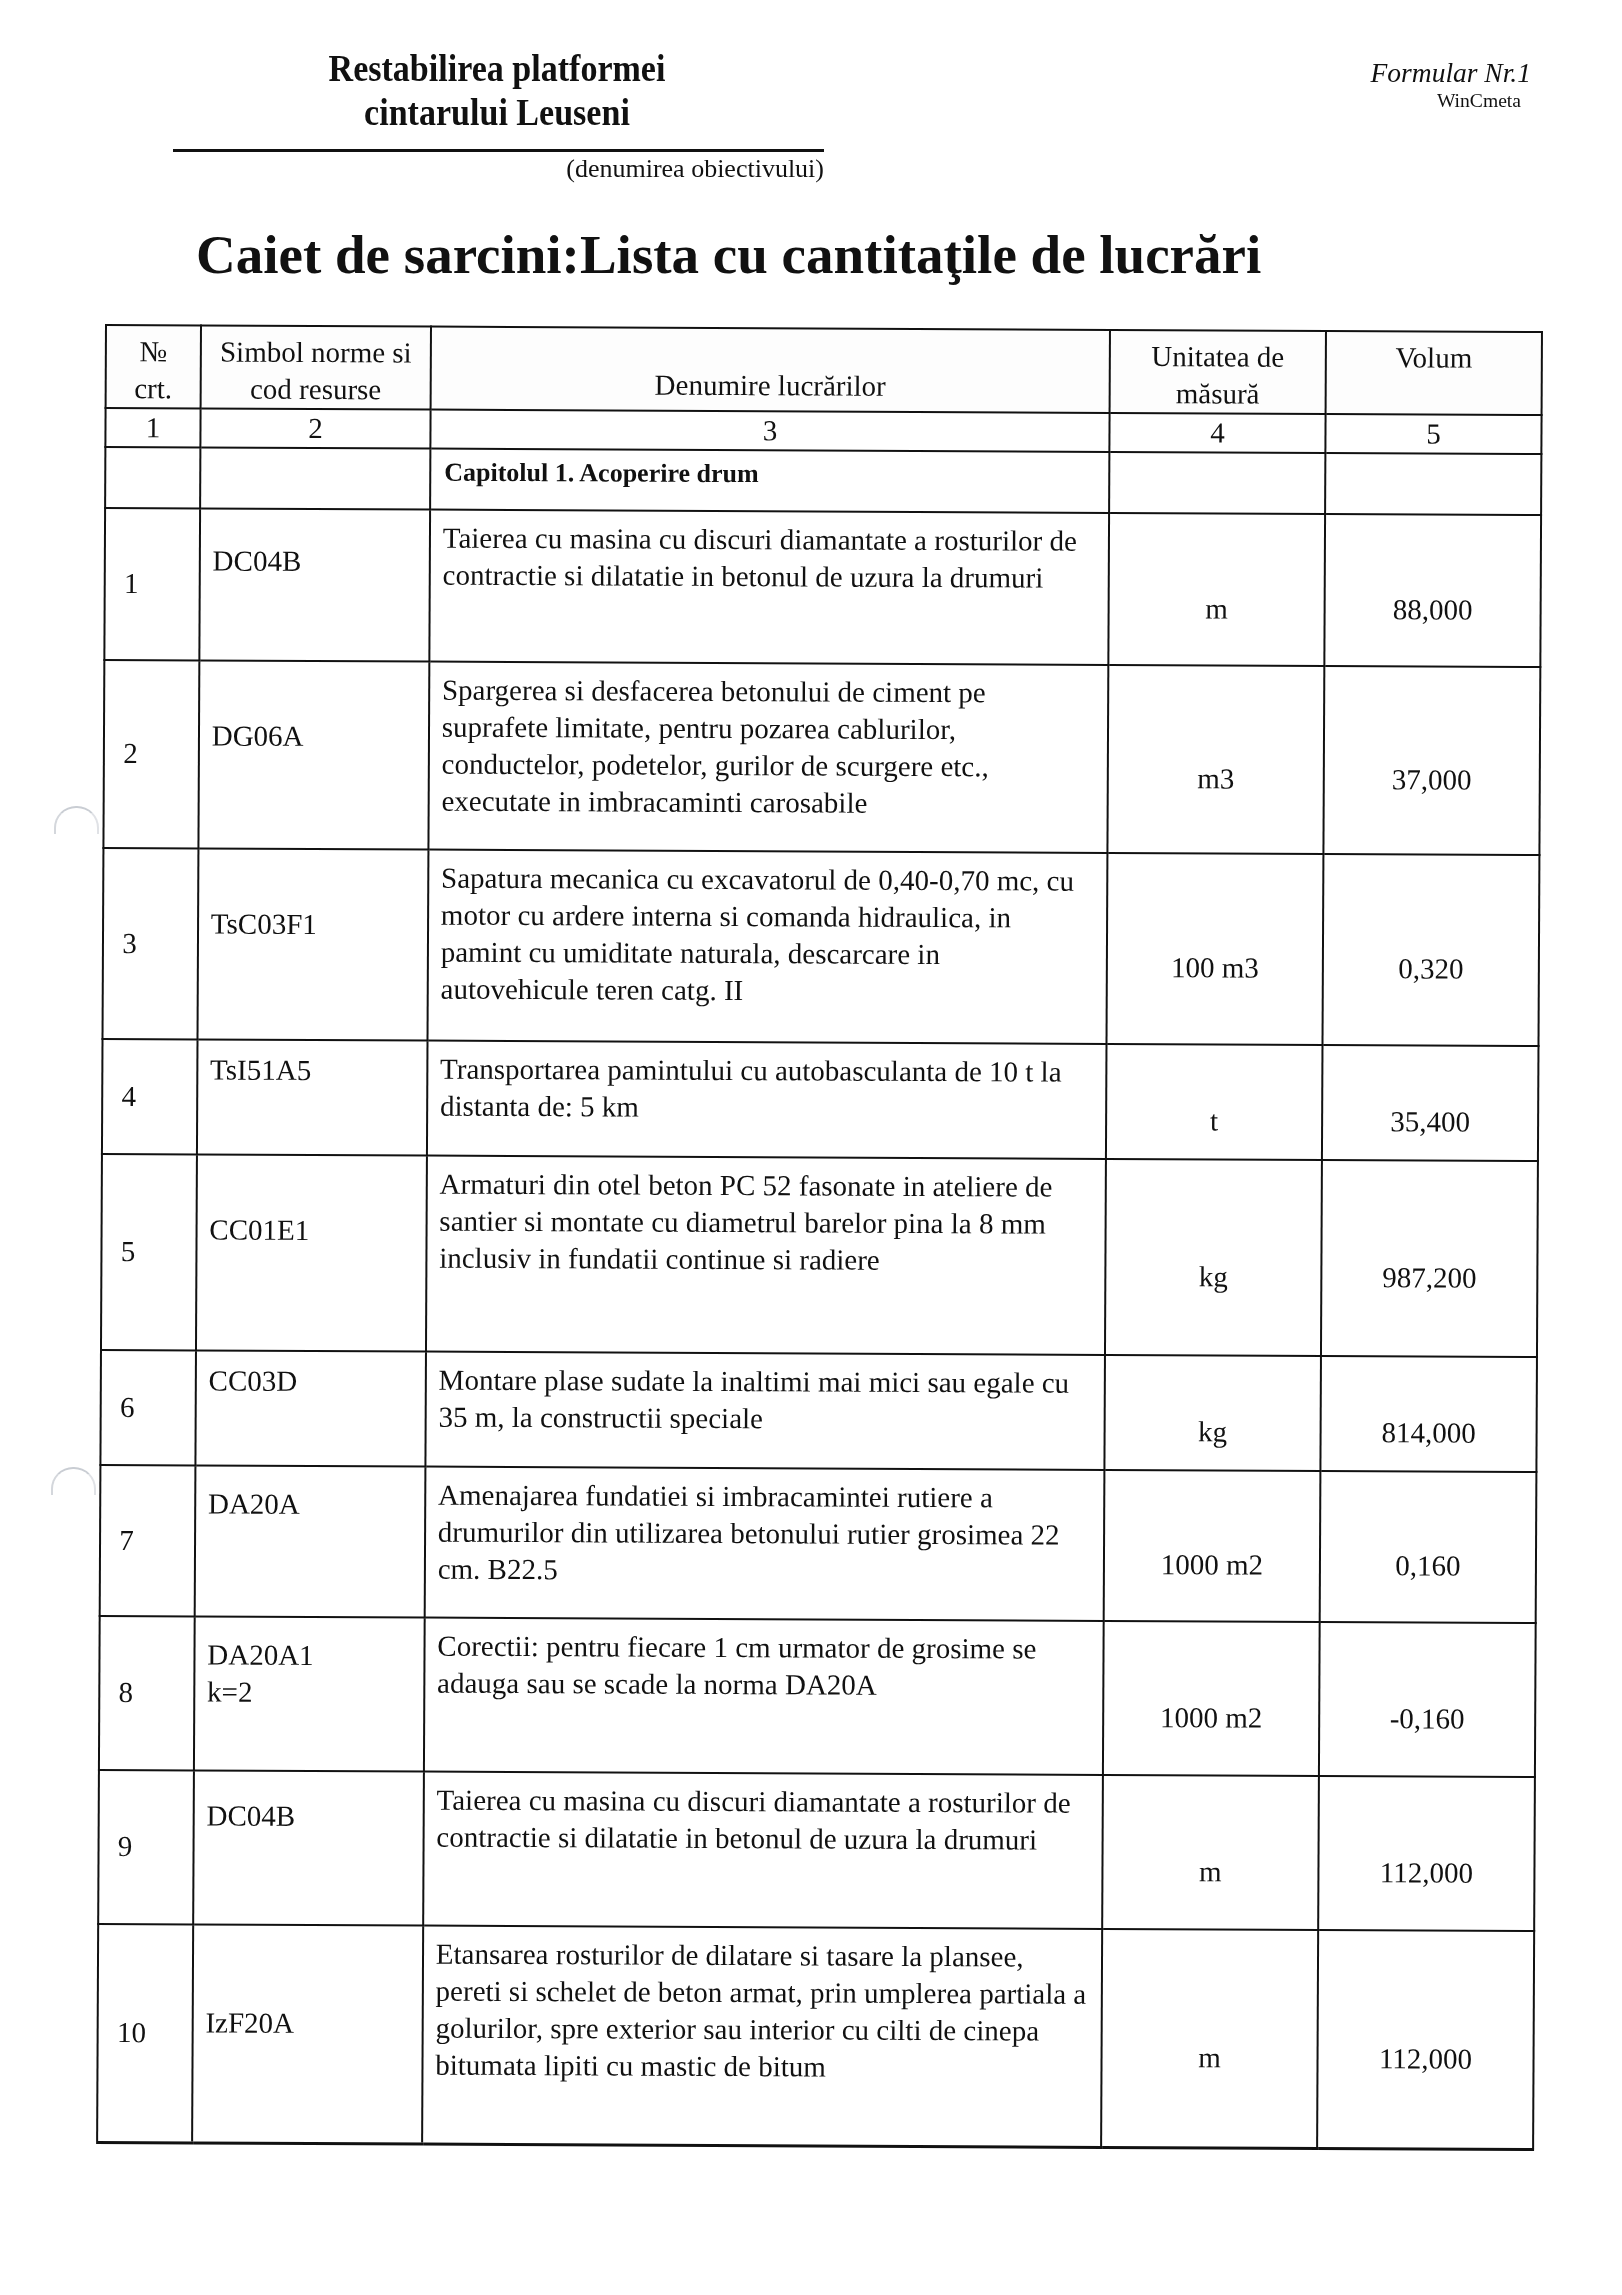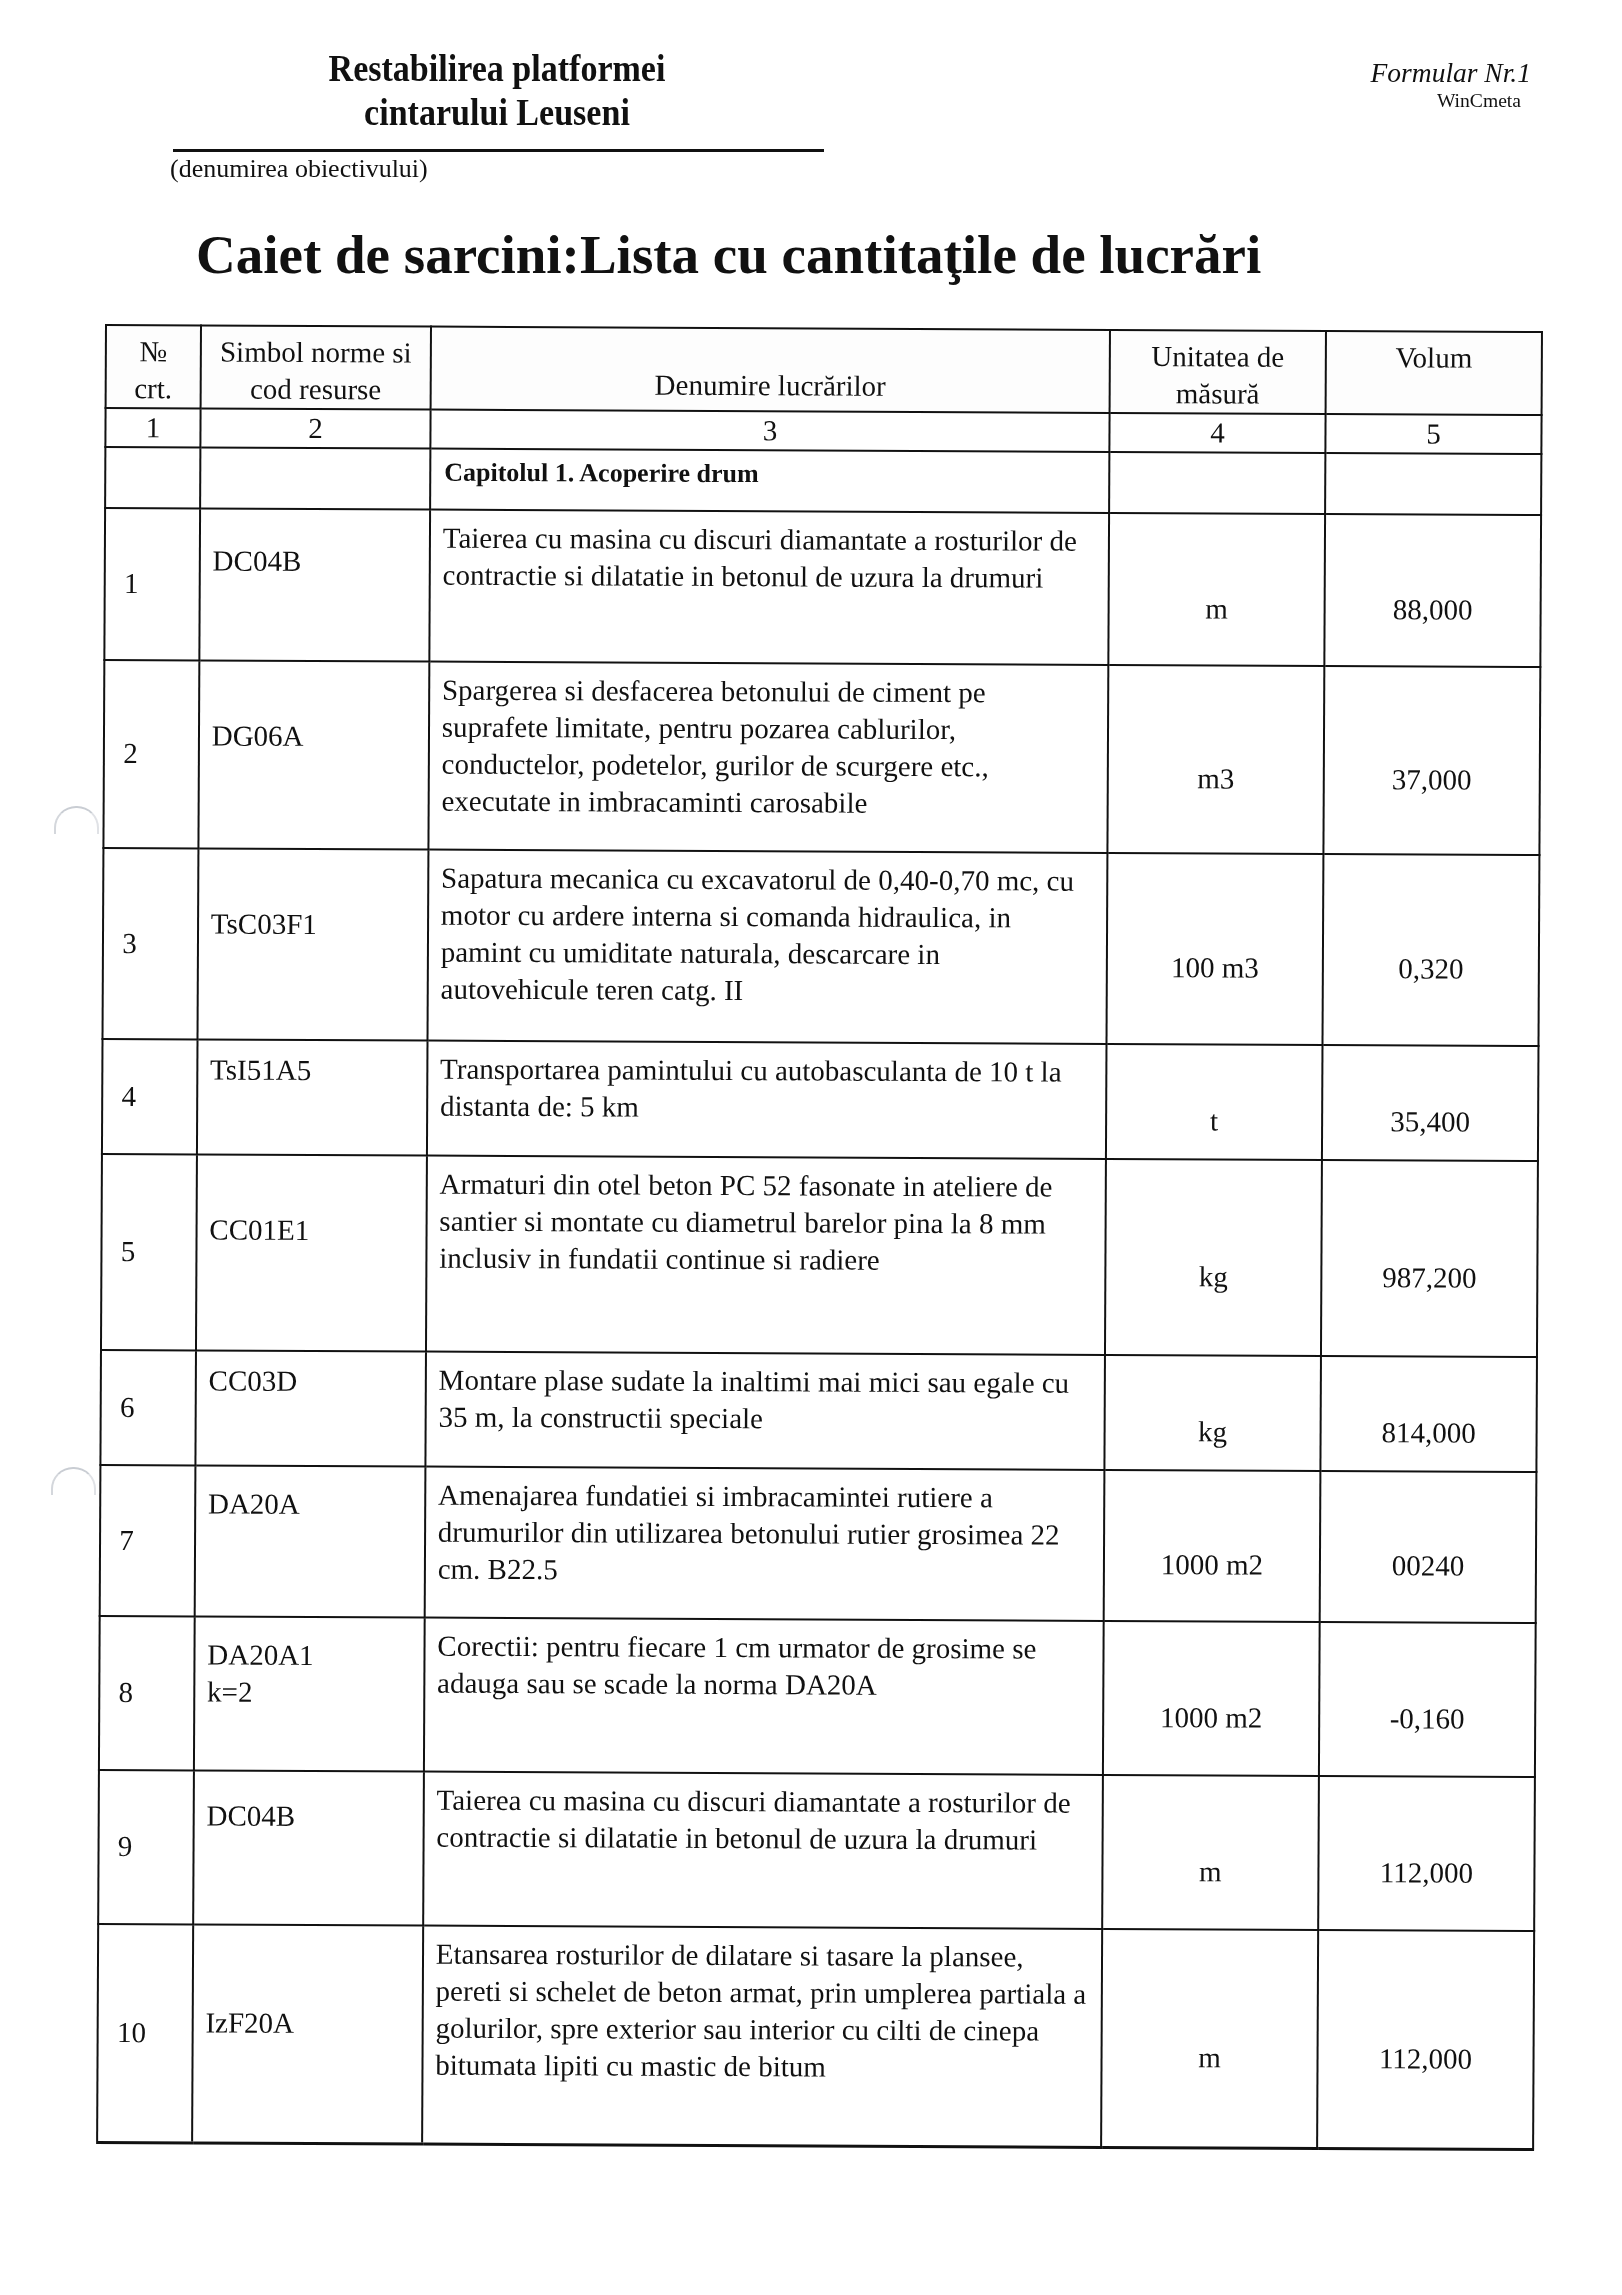--- a/index.html
+++ b/index.html
@@ -6,21 +6,21 @@
   body {
     width:1623px; height:2295px; background:#ffffff; position:relative; overflow:hidden;
     font-family:"Liberation Serif", "DejaVu Serif", serif; color:#111;
   }
   .abs { position:absolute; }
   .obj-title {
     left:170px; top:47px; width:654px; text-align:center;
     font-weight:bold; font-size:37px; line-height:44px; transform:scaleX(0.92); transform-origin:center;
   }
   .obj-line { left:173px; top:149px; width:651px; height:2.6px; background:#111; }
-  .obj-caption { left:170px; top:152px; width:654px; text-align:left; font-size:26px; line-height:33px; }
+  .obj-caption { left:170px; top:152px; width:654px; text-align:right; font-size:26px; line-height:33px; }
   .form-no { left:1335px; top:56px; width:196px; text-align:right; font-size:27.5px; line-height:33px;font-style:italic; }
   .form-sub { left:1325px; top:89px; width:196px; text-align:right; font-size:19.6px; line-height:23.6px; }
   .main-title {
     left:196px; top:222px; width:1243px; text-align:left;
     font-weight:bold; font-size:55px; line-height:65px;
   }
 
   table.doc {
     position:absolute; left:105px; top:324px; width:1436px;
     border-collapse:collapse; table-layout:fixed;
@@ -159,21 +159,21 @@
     <td class="c3">Montare plase sudate la inaltimi mai mici sau egale cu 35 m, la constructii speciale</td>
     <td class="c4"><span class="v">kg</span></td>
     <td class="c5"><span class="v">814,000</span></td>
   </tr>
 
   <tr class="row row-thick" style="height:151px;">
     <td class="c1">7</td>
     <td class="c2" style="padding-top:19.6px;">DA20A</td>
     <td class="c3">Amenajarea fundatiei si imbracamintei rutiere a drumurilor  din utilizarea betonului rutier grosimea 22 cm. B22.5</td>
     <td class="c4"><span class="v">1000 m2</span></td>
-    <td class="c5"><span class="v">00240</span></td>
+    <td class="c5"><span class="v">0,160</span></td>
   </tr>
 
   <tr class="row row-thick" style="height:154px;">
     <td class="c1">8</td>
     <td class="c2" style="padding-top:19.6px;">
       <div>DA20A1</div>
       <div>k=2</div>
     </td>
     <td class="c3">Corectii: pentru fiecare 1 cm  urmator de grosime se adauga sau se scade la norma DA20A</td>
     <td class="c4"><span class="v">1000 m2</span></td>

